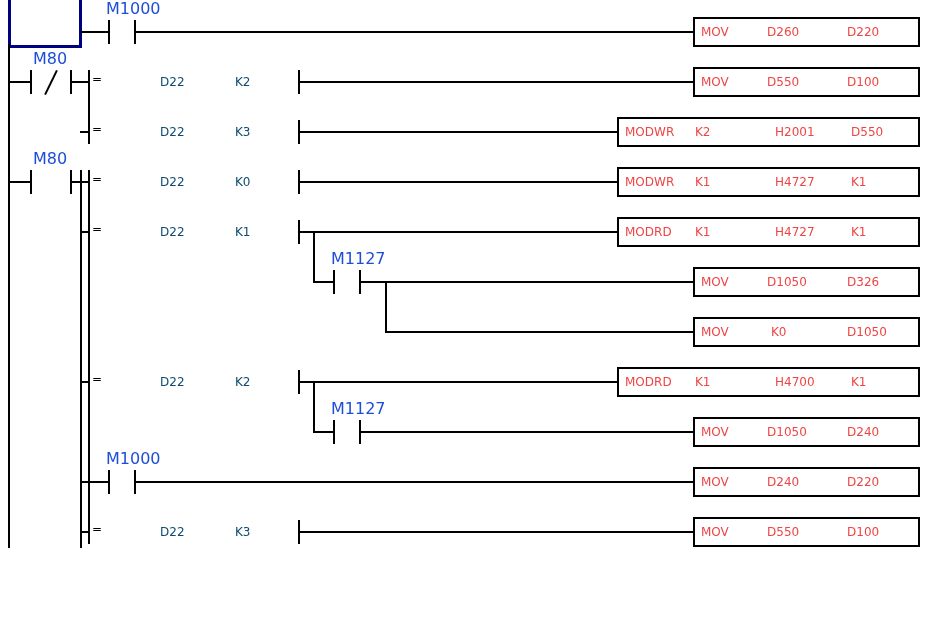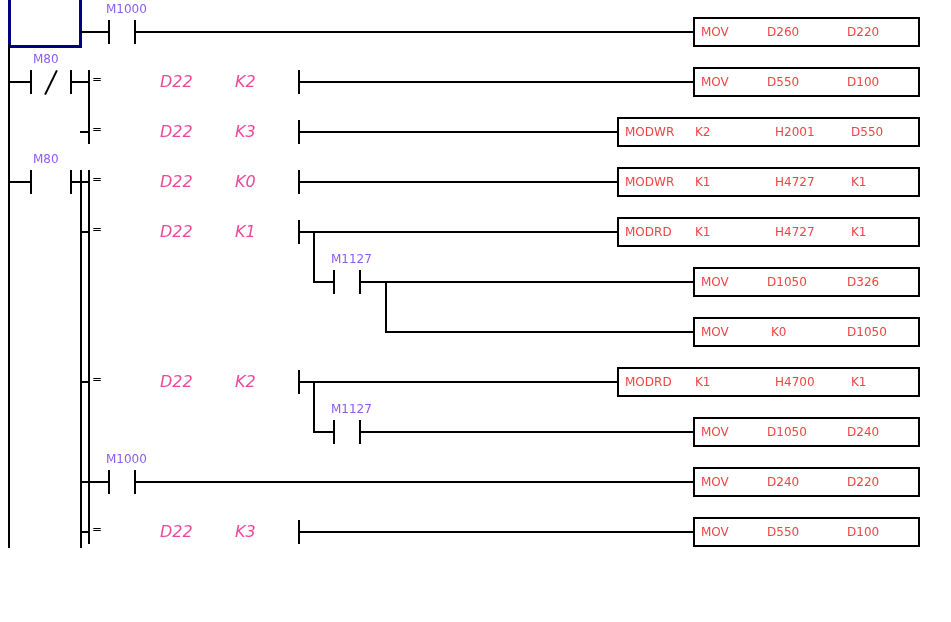--- a/index.html
+++ b/index.html
@@ -45,22 +45,22 @@
     left: 50%;
     top: -1px;
     width: 2px;
     height: 27px;
     background: #000000;
     transform: translateX(-50%) rotate(26deg);
     transform-origin: 50% 50%;
   }
   .contact-label {
     position: absolute;
-    font-size: 12px;
-    color: #8b5cf6;
+    font-size: 16px;
+    color: #1d4ed8;
     white-space: nowrap;
     line-height: 14px;
   }
 
   
   .cmp {
     position: absolute;
     height: 24px;
   }
   .cmp .cbar {
@@ -74,25 +74,24 @@
   .cmp .ceq {
     position: absolute;
     left: 4px;
     top: 3px;
     font-size: 12px;
     line-height: 12px;
     color: #000000;
   }
   .cmp-operand {
     position: absolute;
-    font-size: 16px;
-    color: #ec4899;
+    font-size: 12px;
+    color: #0c4a6e;
     white-space: nowrap;
     line-height: 14px;
-    font-style: italic;
   }
 
   
   .tick {
     position: absolute;
     width: 2px;
     height: 24px;
     background: #000000;
   }
 

